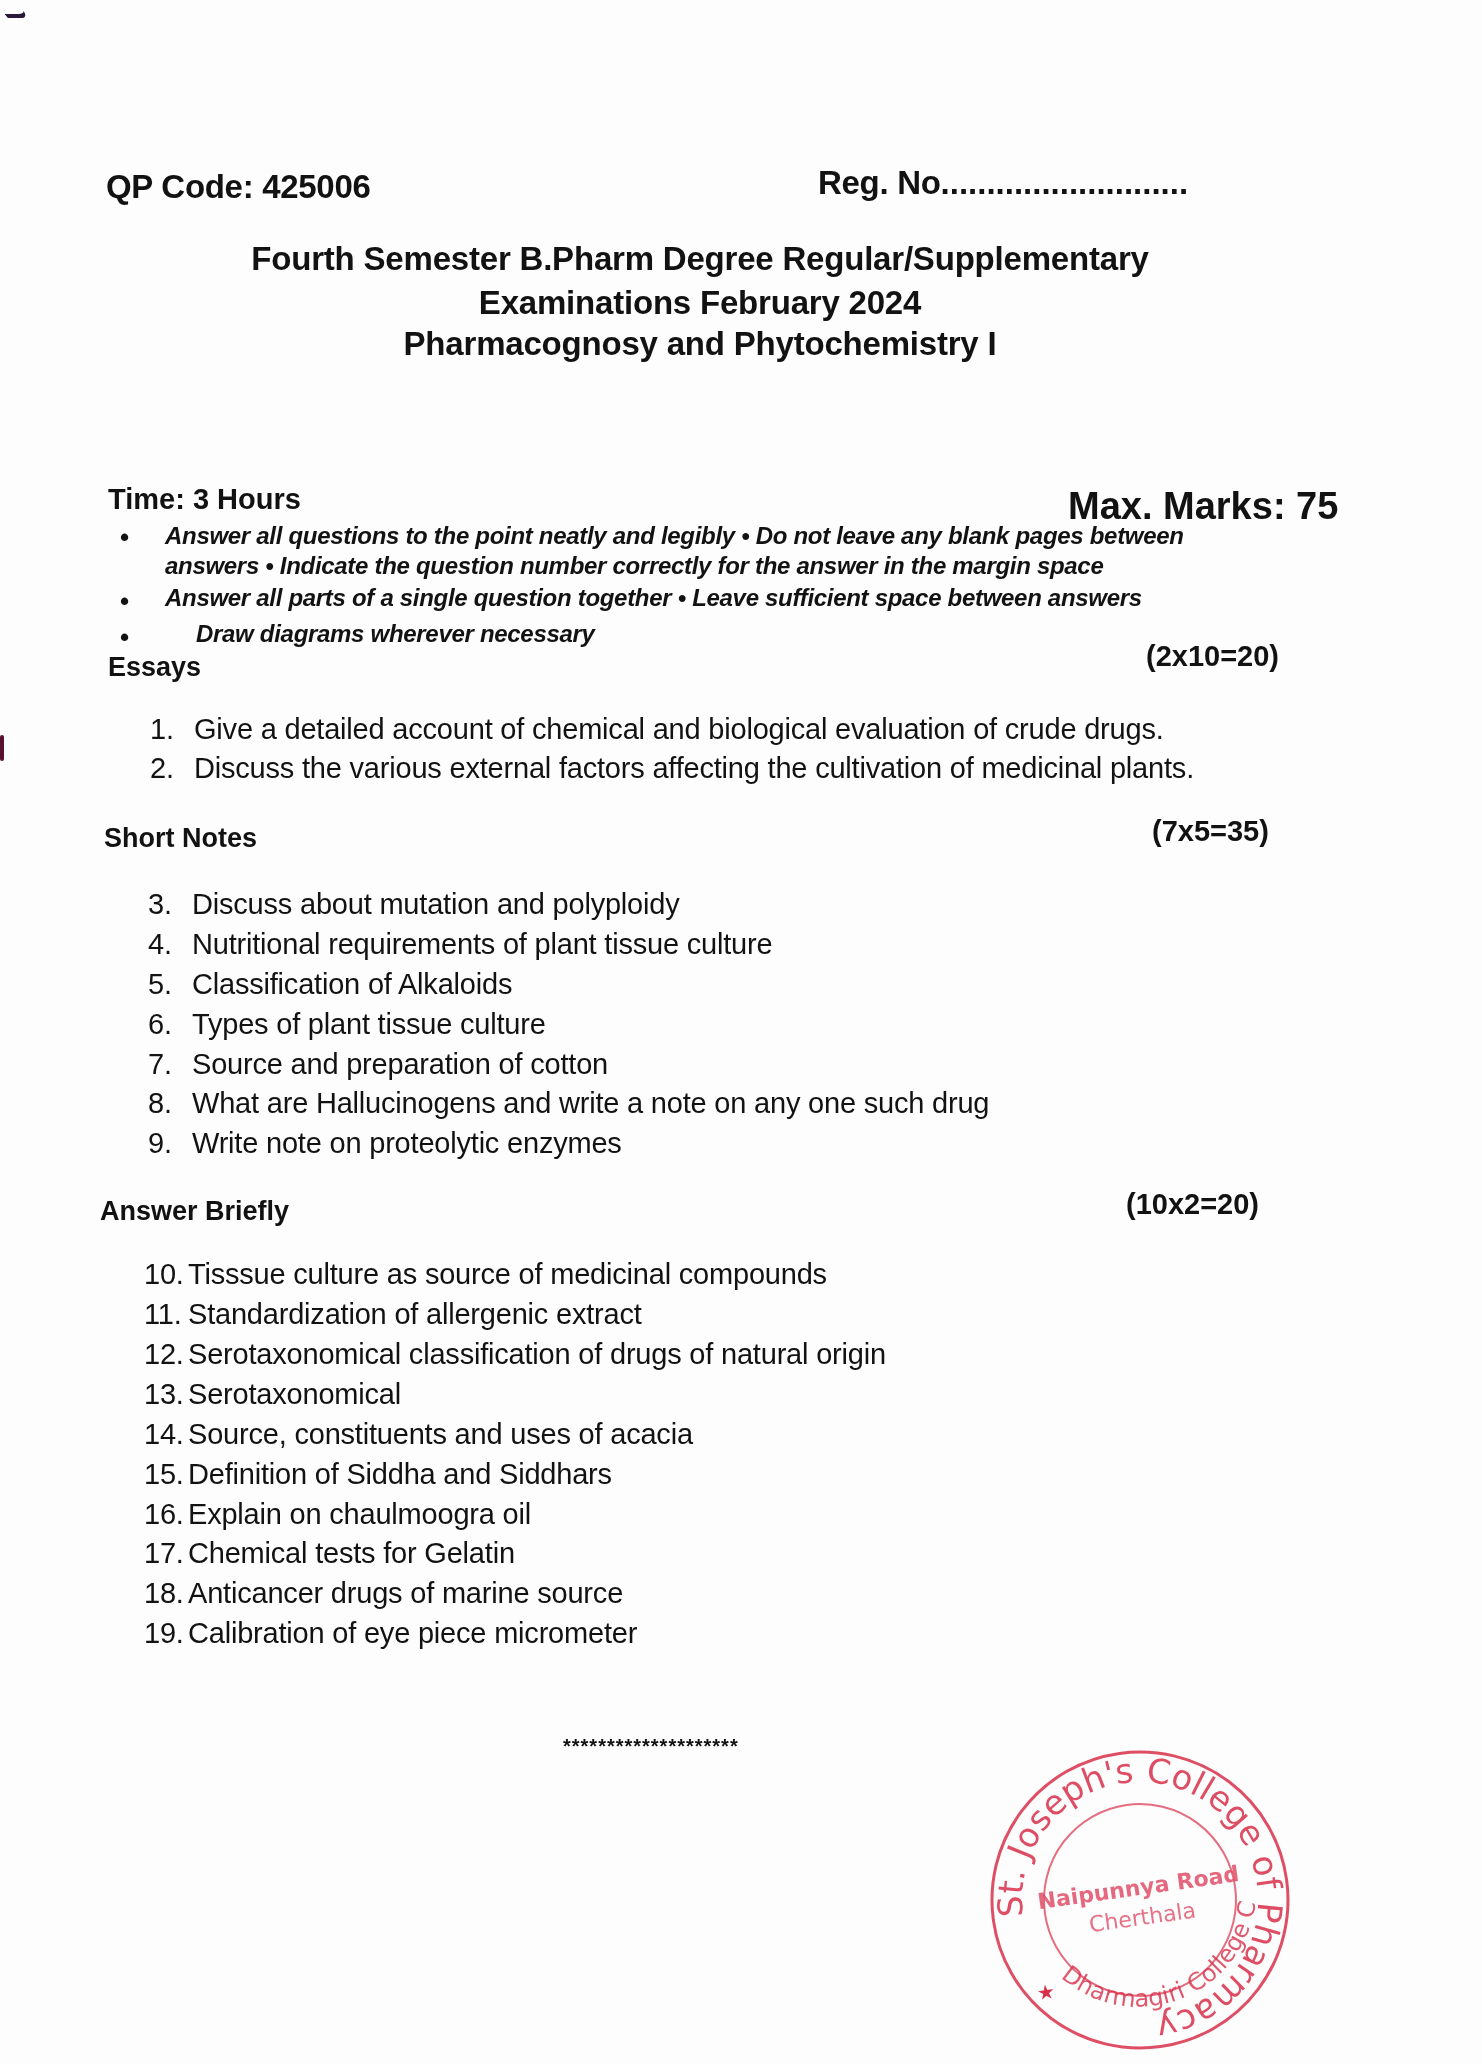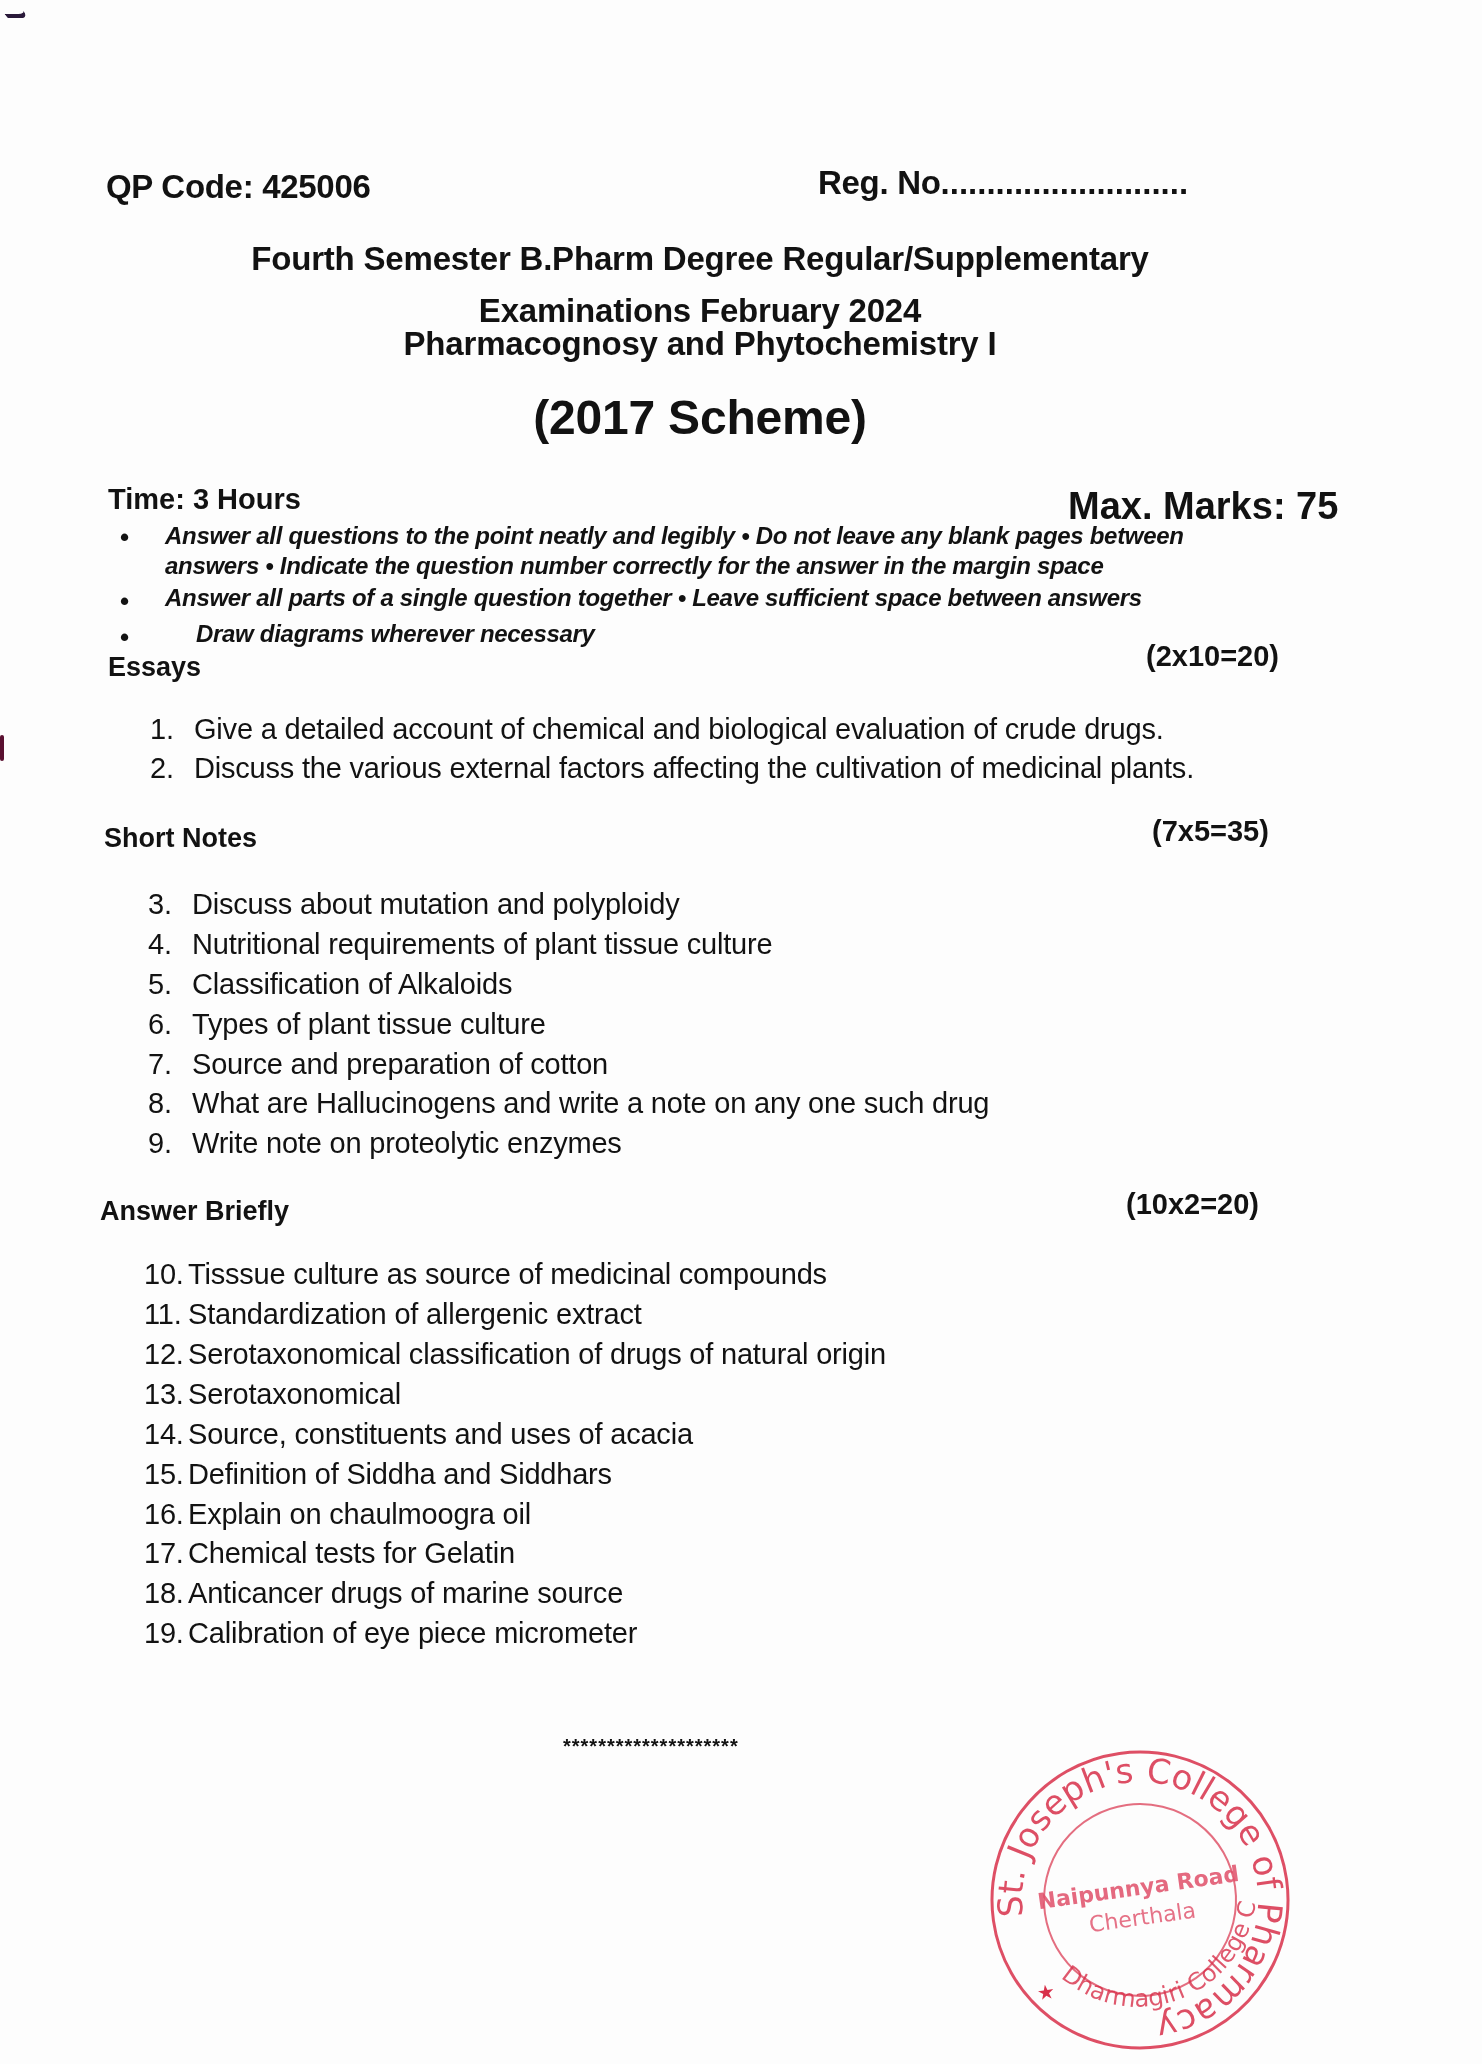--- a/index.html
+++ b/index.html
@@ -34,23 +34,22 @@
 
   <div class="mark-tl"></div>
   <div class="mark-left"></div>
 
   <div class="abs b h-line" style="left:106px; top:168px;">QP Code: 425006</div>
   <div class="abs b h-line" style="left:818px; top:164px;">
     <span>Reg. No</span><span style="letter-spacing:0px;">...........................</span>
   </div>
 
   <div class="title-line" style="left:0; top:240px;">Fourth Semester B.Pharm Degree Regular/Supplementary</div>
-  <div class="title-line" style="left:0; top:292px;">Examinations February 2024</div>
+  <div class="title-line" style="left:0; top:284px;">Examinations February 2024</div>
   <div class="title-line" style="left:0; top:325px;">Pharmacognosy and Phytochemistry I</div>
-  <div class="title-line scheme" style="left:0; top:390px;">(2017 Scheme)</div>
 
   <div class="abs b" style="left:108px; top:483px; font-size:29px;">Time: 3 Hours</div>
   <div class="abs b" style="left:1068px; top:457px; font-size:38px;margin-top:28px;">Max. Marks: 75</div>
 
   <div>
     <span class="bullet" style="left:120px; top:522px;">•</span>
     <div class="abs instr" style="left:165px; top:522px;">Answer all questions to the point neatly and legibly  •  Do not leave any blank pages between</div>
     <div class="abs instr" style="left:165px; top:552px;">answers   •   Indicate the question number correctly for the answer in the margin space</div>
     <span class="bullet" style="left:120px; top:586px;">•</span>
     <div class="abs instr" style="left:165px; top:584px;">Answer all parts of a single question together  • Leave sufficient space between answers</div>

